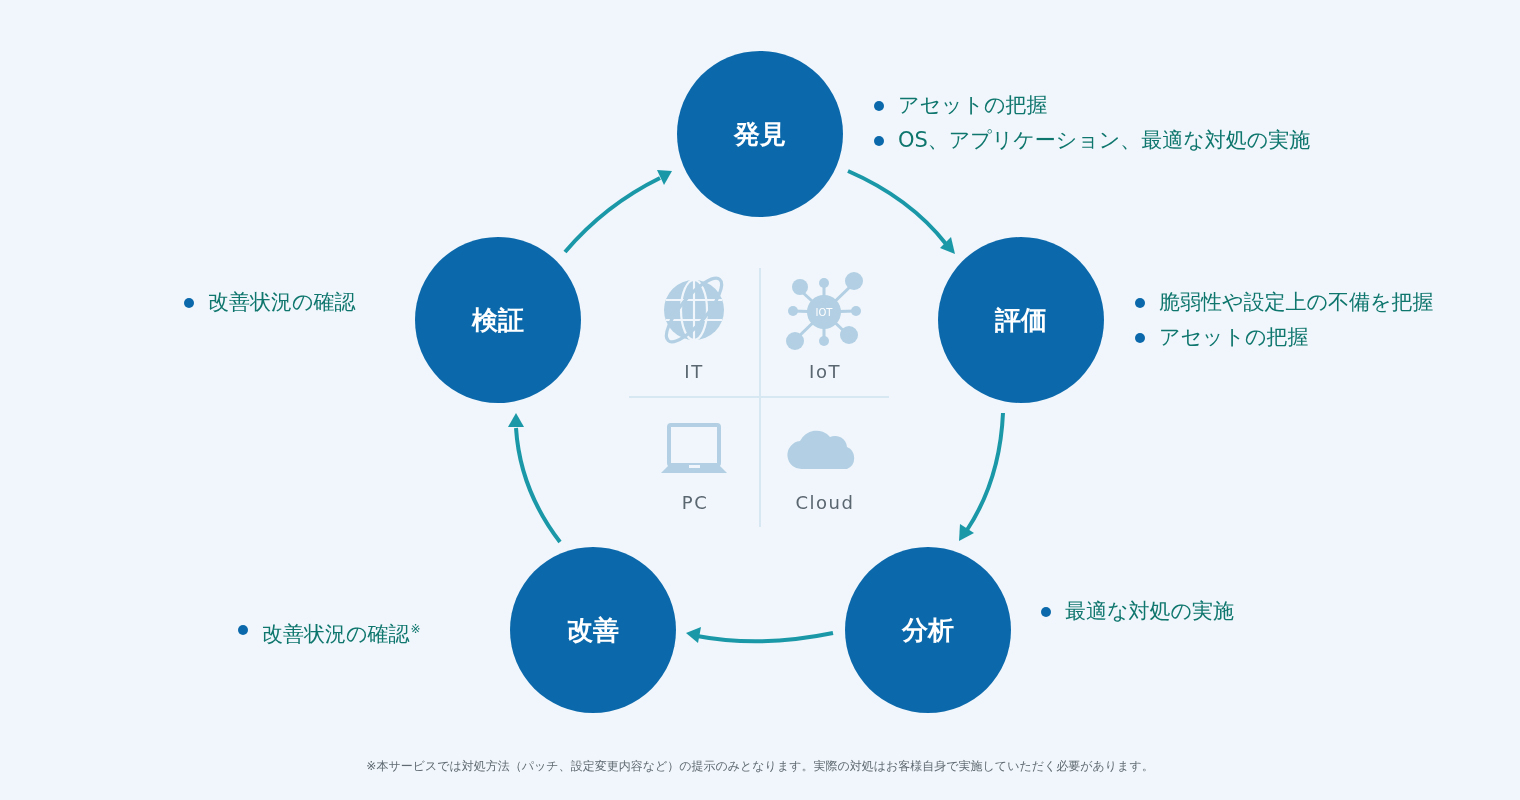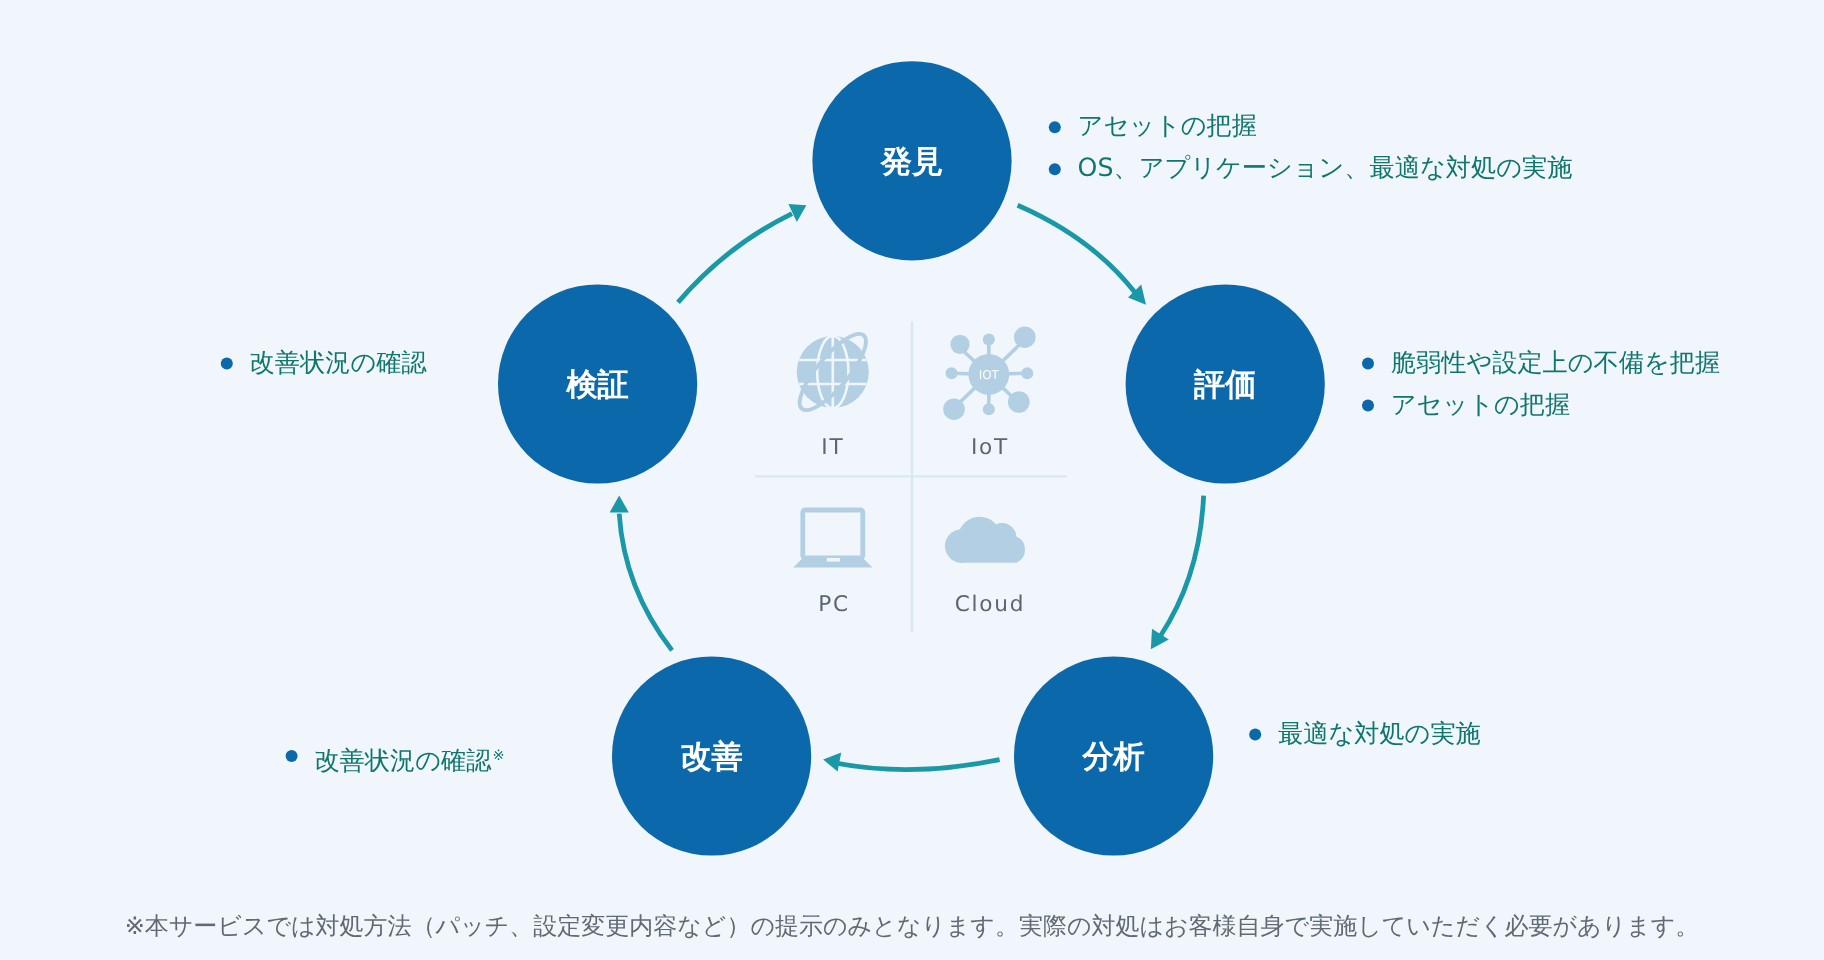--- a/index.html
+++ b/index.html
@@ -71,21 +71,21 @@
       font-size: 12px;
       vertical-align: 8px;
       margin-left: 1px;
     }
     #footnote {
       position: absolute;
       left: 0;
       width: 1520px;
       top: 758px;
       text-align: center;
-      font-size: 20px;
+      font-size: 12px;
       color: #606a72;
       white-space: nowrap;
     }
   </style>
 </head>
 <body>
 
 <svg id="diagram" width="1520" height="800" viewBox="0 0 1520 800" xmlns="http://www.w3.org/2000/svg">
 
   <g>

